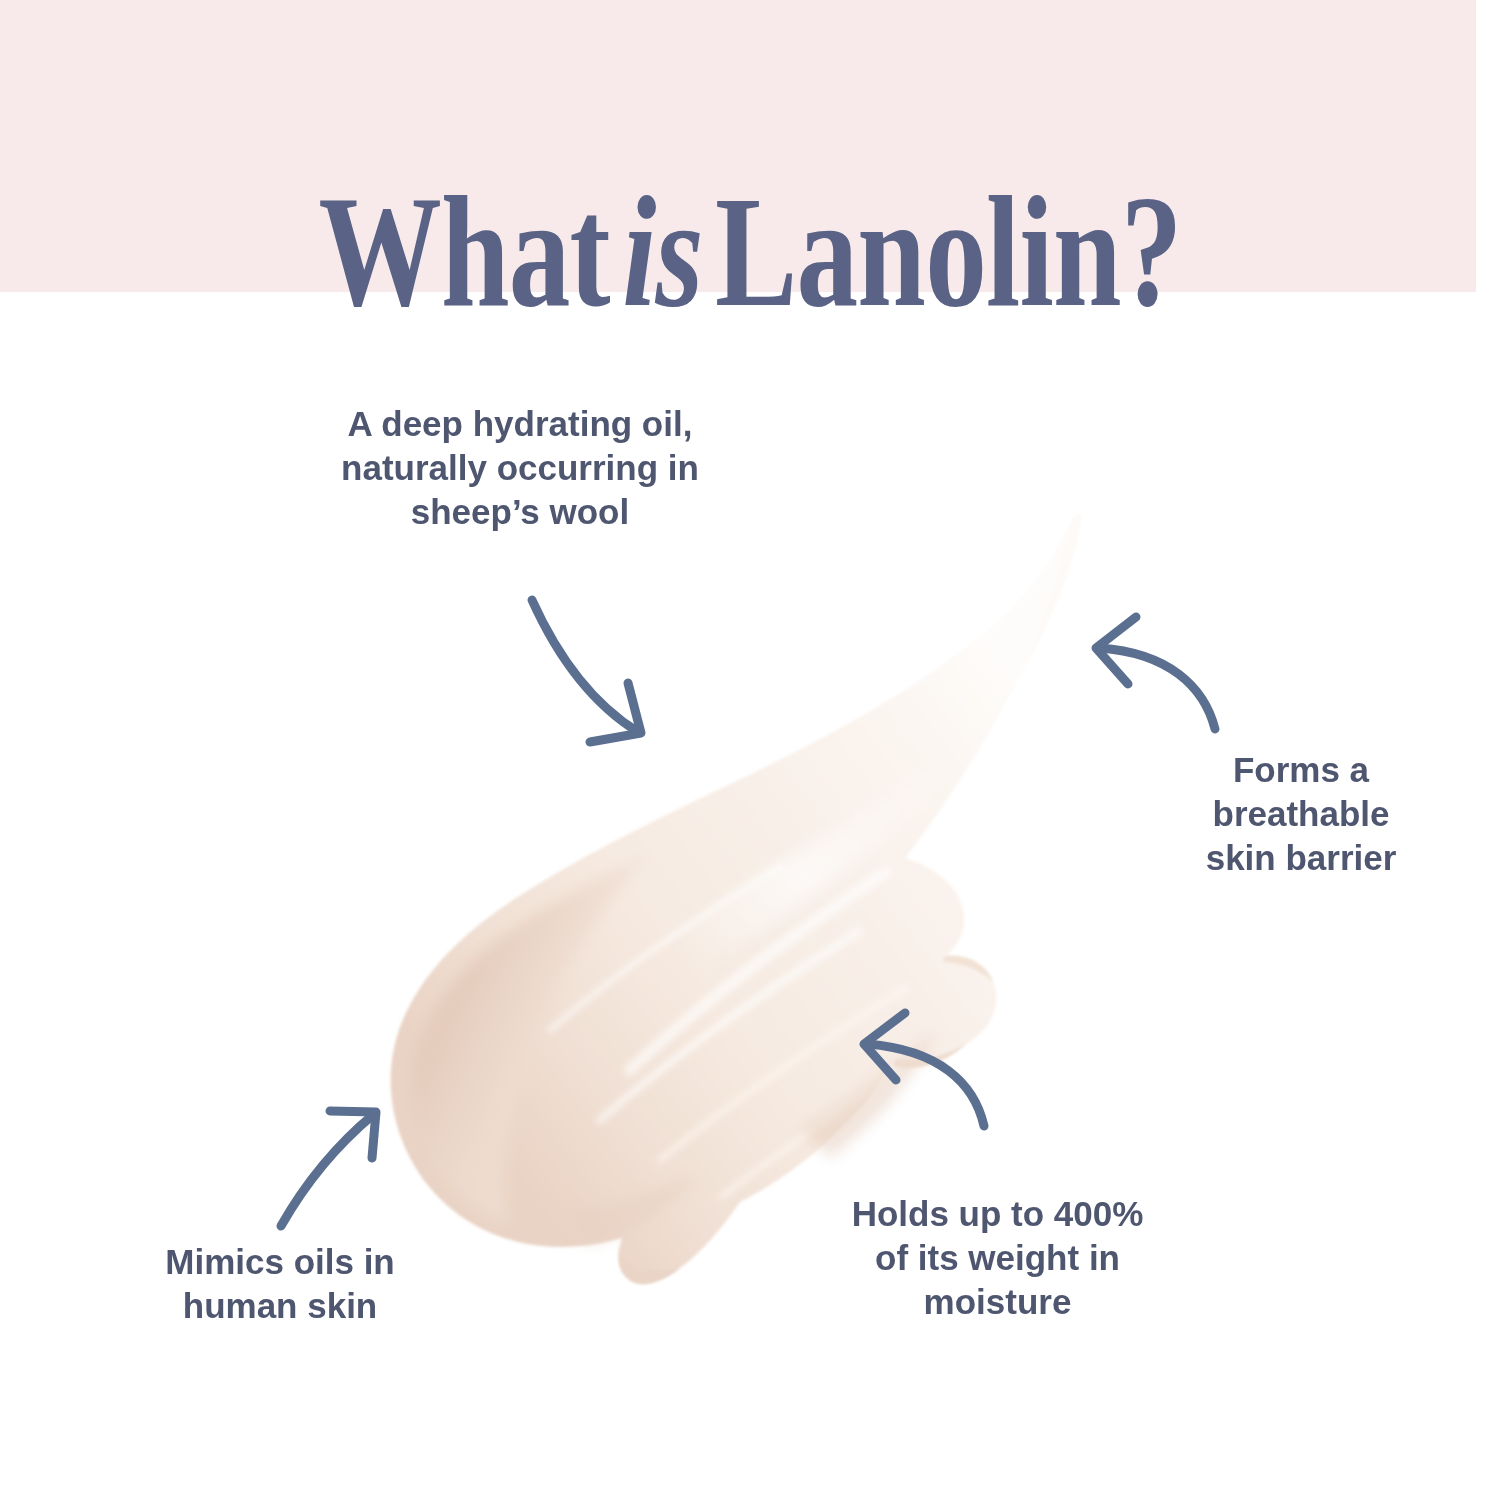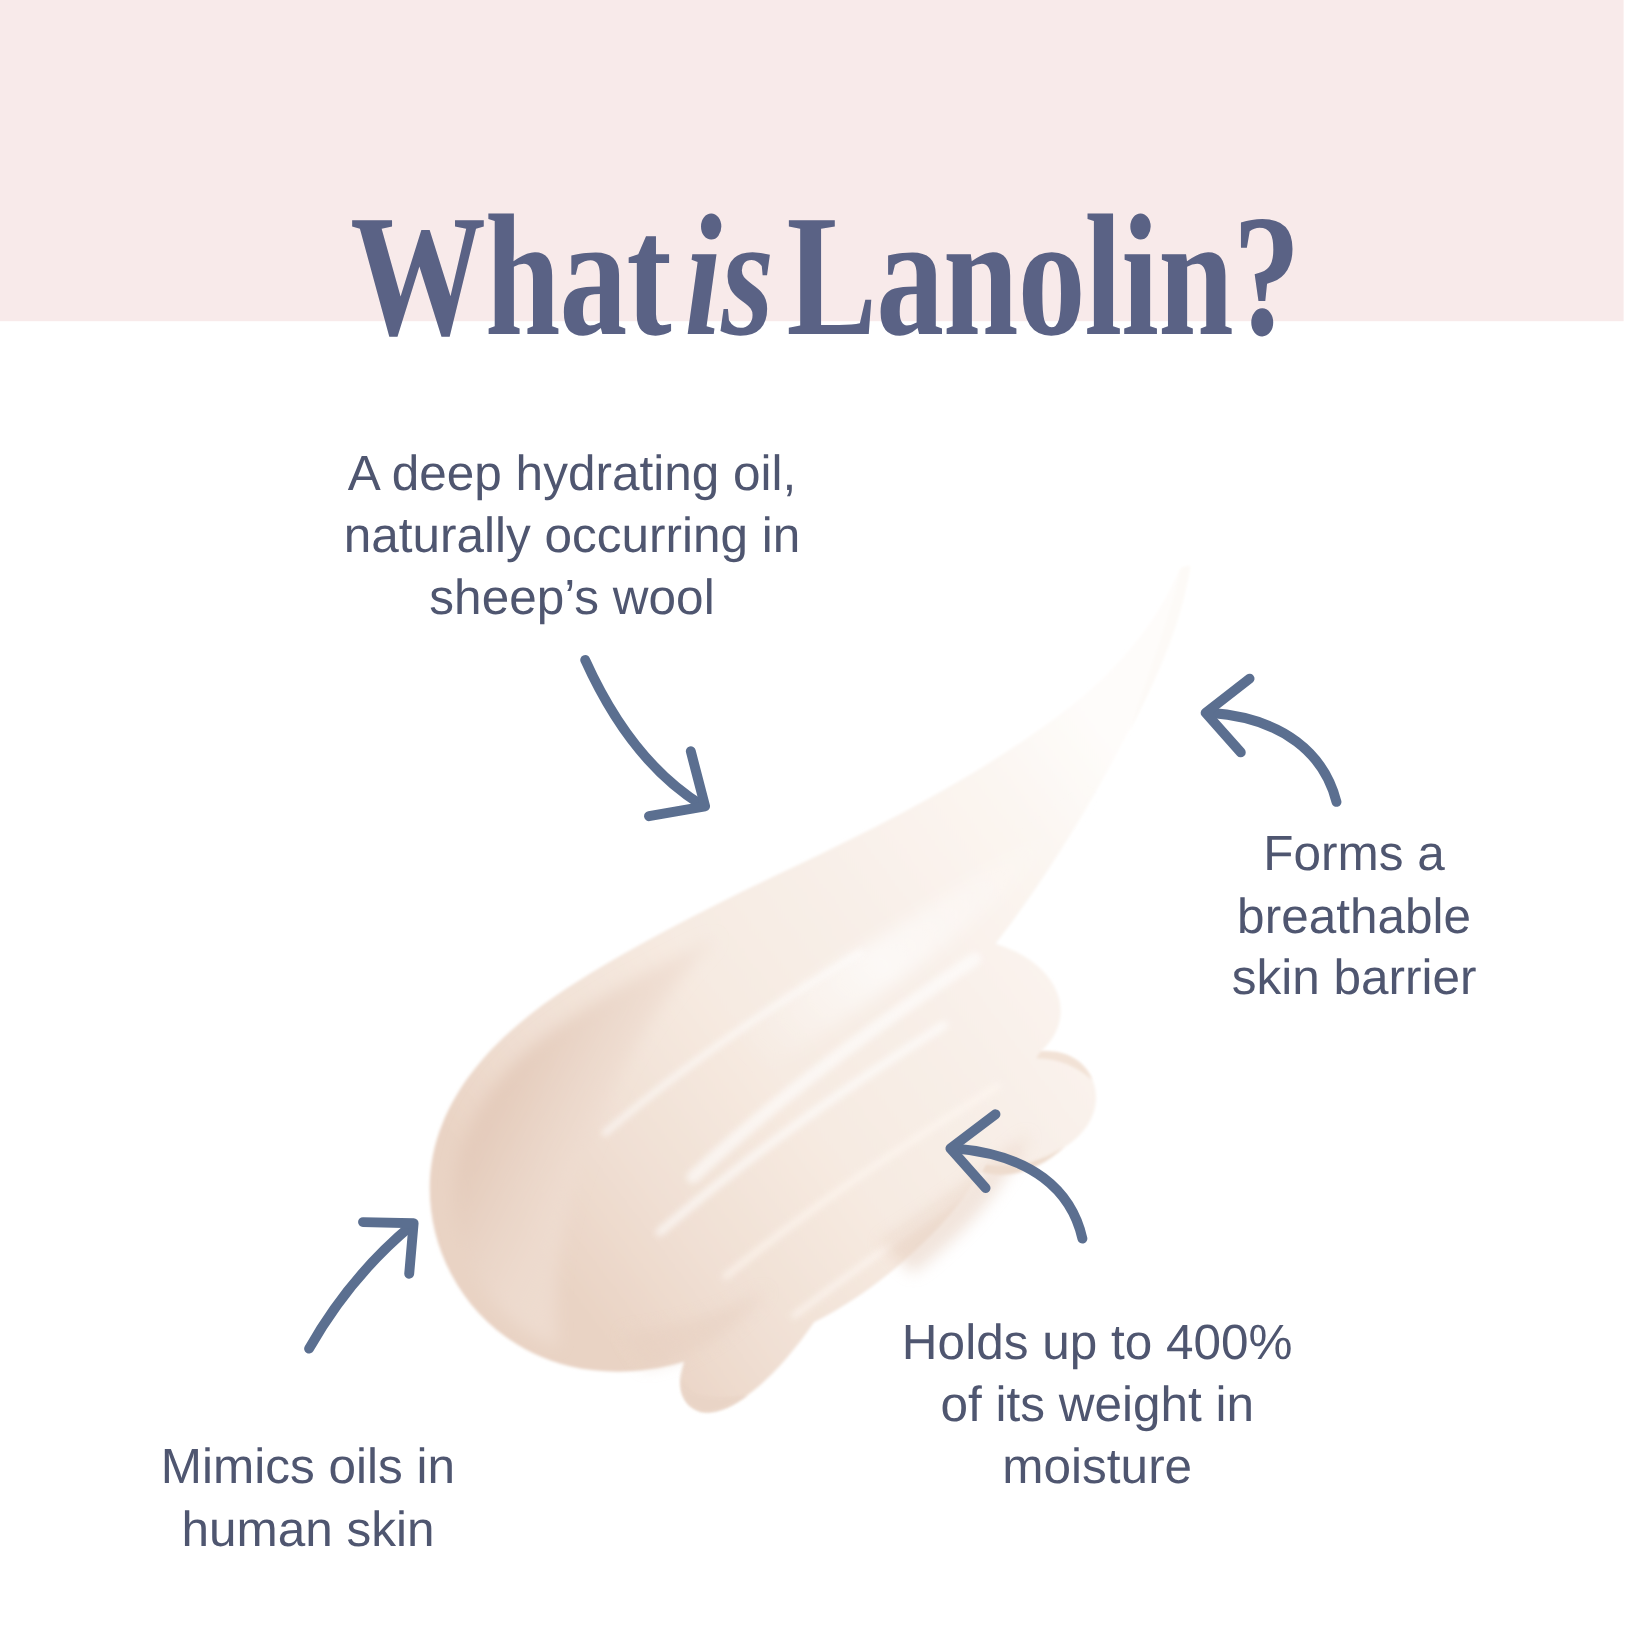--- a/index.html
+++ b/index.html
@@ -59,31 +59,31 @@
     width: 830px;
     height: 830px;
     pointer-events: none;
   }
 
   
   .callout {
     position: absolute;
     color: #4f5670;
     font-family: "Liberation Sans", "DejaVu Sans", sans-serif;
-    font-size: 45px;
-    font-weight: 400;
+    font-size: 35px;
+    font-weight: 700;
     line-height: 1.26;
     text-align: center;
     white-space: pre-line;
     user-select: none;
   }
   #callout-hydrating-oil { left: 230px;  top: 402px;  width: 580px; }
-  #callout-skin-barrier  { left: 1031px; top: 748px;  width: 400px; }
+  #callout-skin-barrier  { left: 1101px; top: 748px;  width: 400px; }
   #callout-moisture      { left: 735px;  top: 1192px; width: 525px; }
-  #callout-mimics-oils   { left: 80px;   top: 1305px; width: 400px; }
+  #callout-mimics-oils   { left: 80px;   top: 1240px; width: 400px; }
 
   
   .arrow-layer {
     position: absolute;
     left: 0;
     top: 0;
     width: 1500px;
     height: 1500px;
     pointer-events: none;
   }

